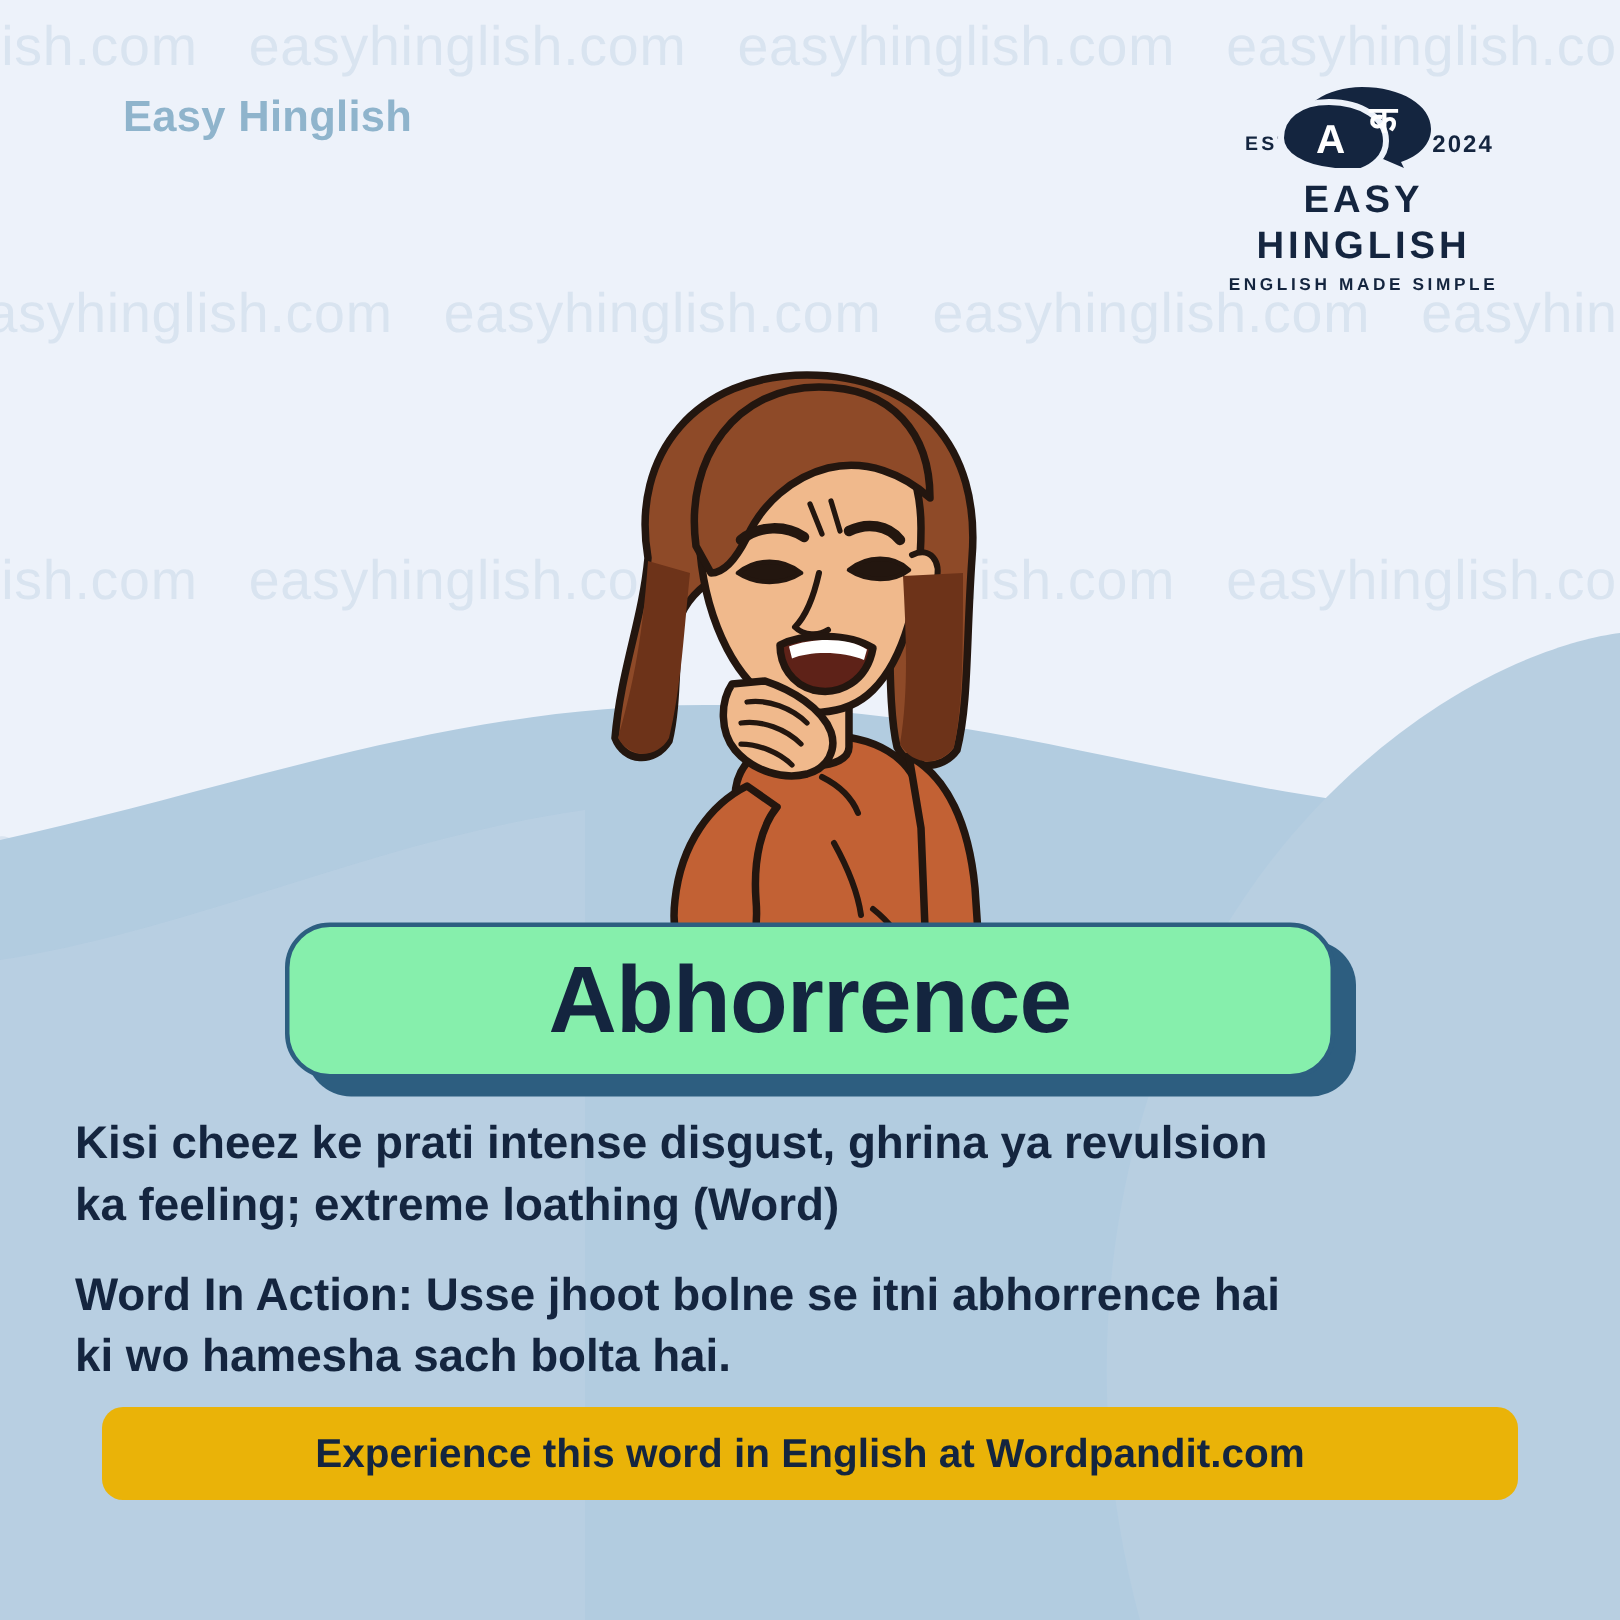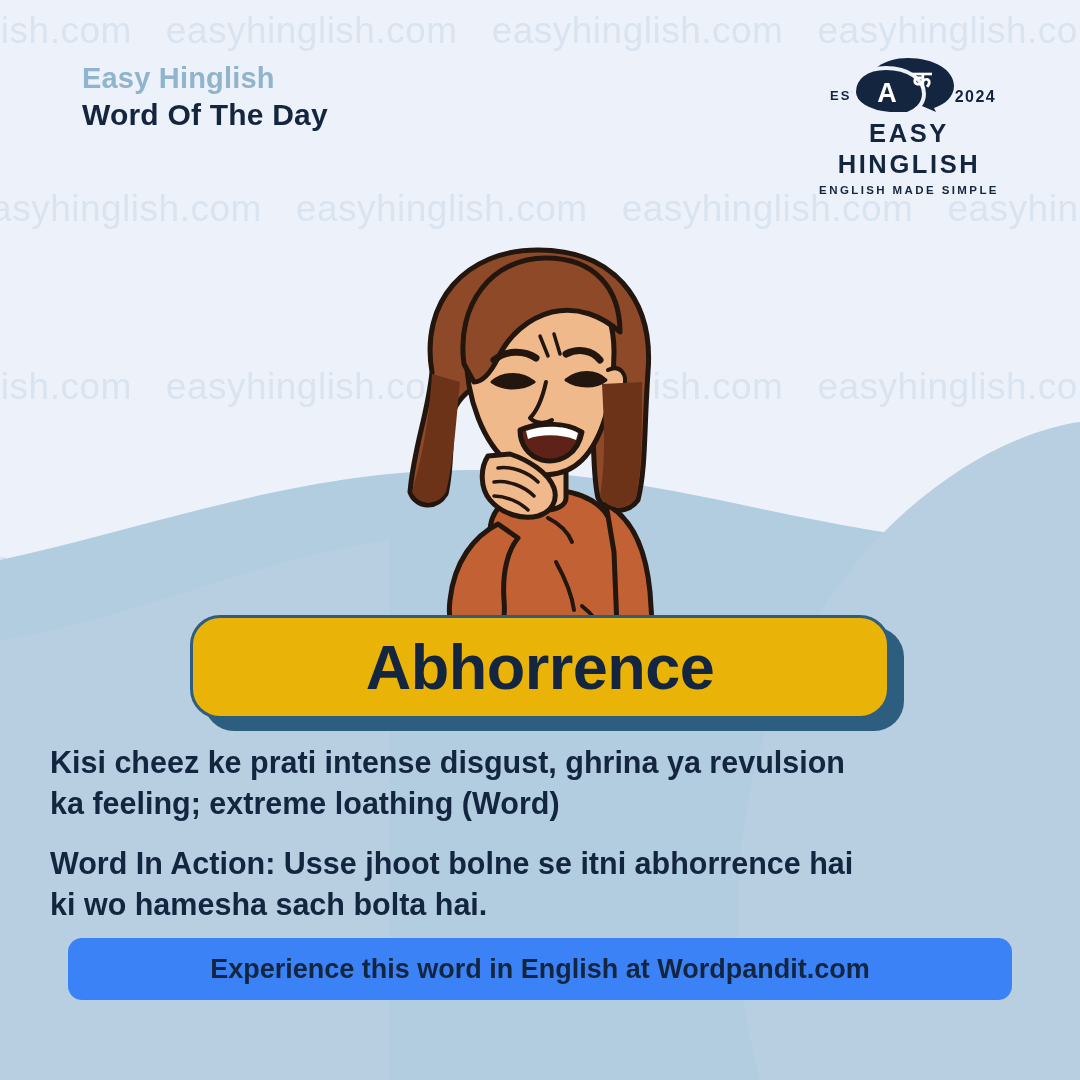--- a/index.html
+++ b/index.html
@@ -93,21 +93,21 @@
   }
   .word-card-shadow {
     position:absolute; left:14px; top:12px;
     width:700px; height:104px;
     background:#2d5e80;
     border-radius:30px;
   }
   .word-card {
     position:absolute; left:0; top:0;
     width:700px; height:104px;
-    background:#eab308;
+    background:#86efac;
     border:3px solid #2d5e80;
     border-radius:30px;
     display:flex; align-items:center; justify-content:center;
   }
   .word-text {
     font-size:63px; font-weight:700;
     color:#14253f; letter-spacing:-0.5px;
   }
 
   
@@ -124,21 +124,21 @@
     top:843px;
     font-size:30.5px; font-weight:700;
     color:#14253f; line-height:1.33;
   }
 
   
   .cta {
     position:absolute;
     left:68px; top:938px;
     width:944px; height:62px;
-    background:#3b82f6;
+    background:#eab308;
     border-radius:14px;
     display:flex; align-items:center; justify-content:center;
     z-index:7;
   }
   .cta-text {
     font-size:27px; font-weight:700; color:#14253f;
   }
 </style>
 </head>
 <body>
@@ -217,21 +217,20 @@
 
       <path d="M186,330 C196,348 202,364 204,378" fill="none" stroke-width="4"></path>
       <path d="M212,374 C222,382 230,392 234,402" fill="none" stroke-width="4"></path>
       <path d="M178,286 C190,292 198,300 202,310" fill="none" stroke-width="4"></path>
     </g>
   </svg>
 
   <div class="header">
     <div class="brand">
       <div class="brand-top">Easy Hinglish</div>
-      <div class="brand-bottom">Word Of The Day</div>
     </div>
 
     <div class="logo">
       <div class="logo-mark">
         <span class="logo-estd">ESTD</span>
         <span class="logo-year">2024</span>
         <svg width="118" height="58" viewBox="0 0 118 58" style="position:absolute;left:52px;top:-4px;">
           <path d="M58,4 C84,4 104,16 104,32 C104,42 96,50 84,54 L86,58 L72,52
                    C68,53 63,54 58,54 C34,54 16,44 16,32 C16,17 34,4 58,4 Z" fill="#14253f"></path>
           <path d="M36,14 C58,14 74,25 74,40 C74,50 66,58 54,61 L56,70 L40,60

